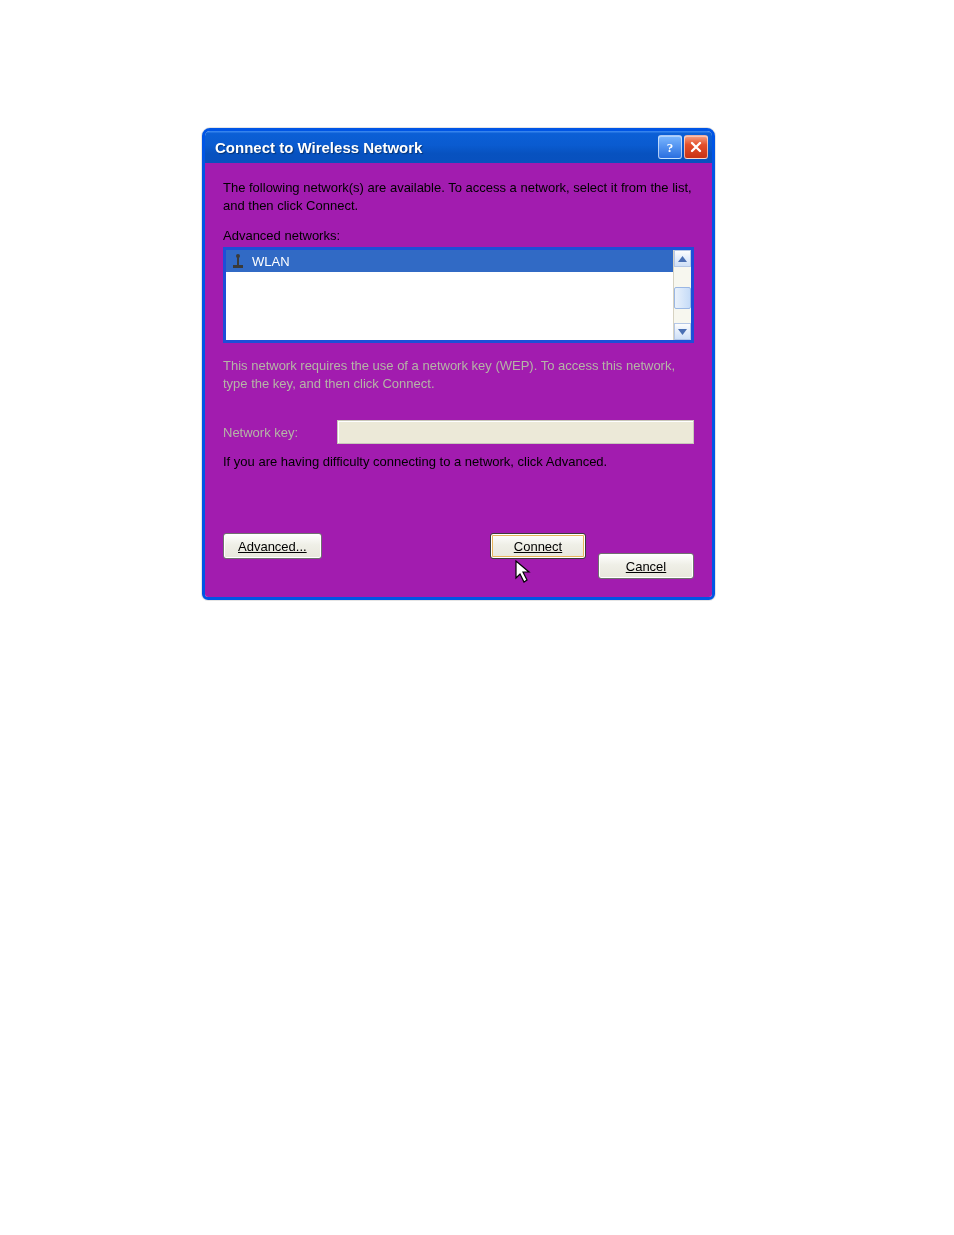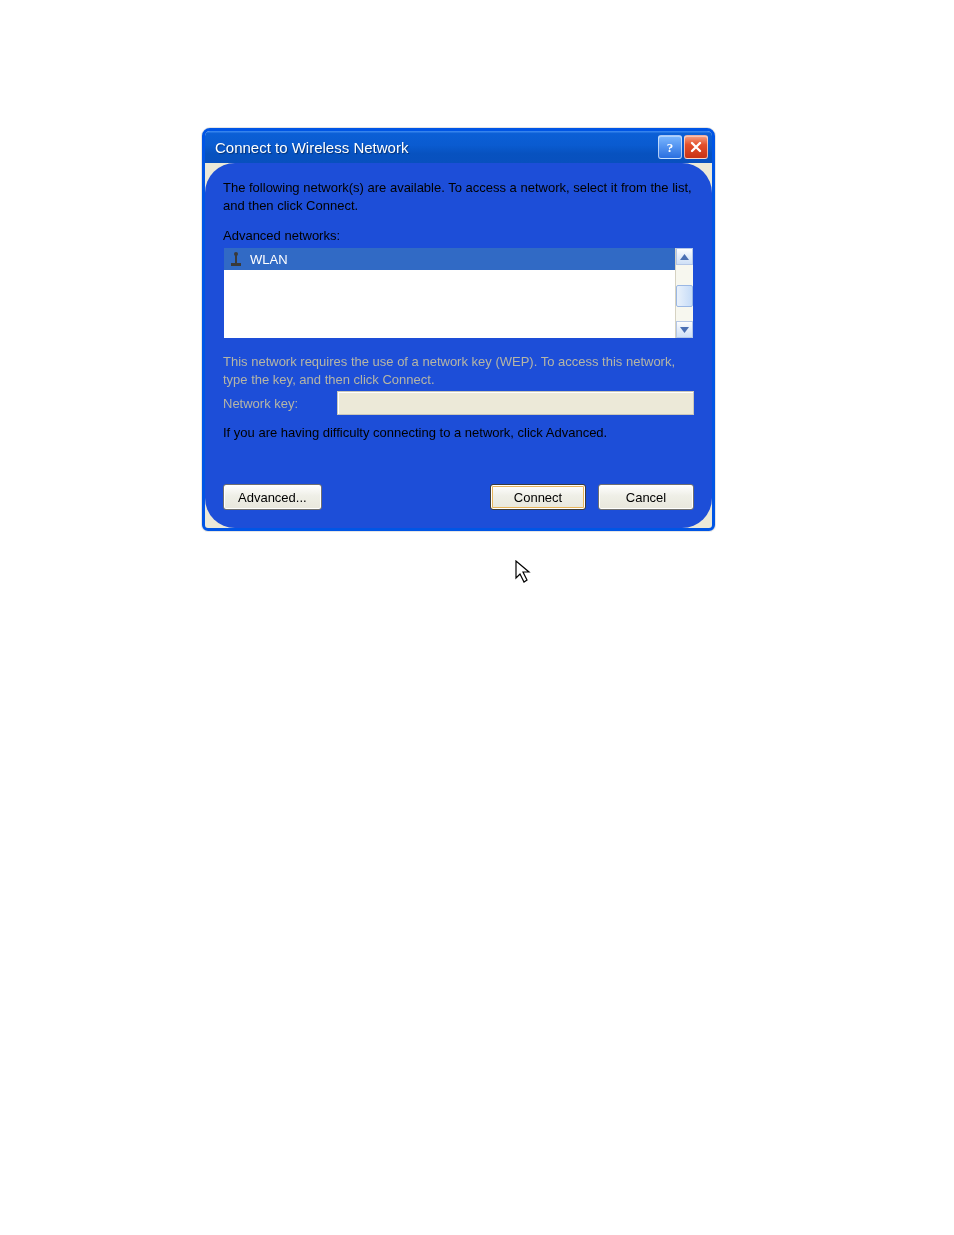--- a/index.html
+++ b/index.html
@@ -25,21 +25,21 @@
   .titlebar {
     height: 32px;
     background: linear-gradient(to bottom,#3f8cf3 0%,#0b5fd6 8%,#0a5bd0 45%,#0752c0 70%,#0850be 100%);
     display: flex;
     align-items: center;
     padding: 0 4px 0 10px;
     color: #fff;
   }
   .titlebar-title {
     flex: 1;
-    font-weight: normal;
+    font-weight: bold;
     font-size: 15px;
     text-shadow: 1px 1px 1px rgba(0,0,0,0.4);
   }
   .titlebar-btn {
     width: 22px;
     height: 22px;
     margin-left: 2px;
     border-radius: 3px;
     display: flex;
     align-items: center;
@@ -49,35 +49,34 @@
   }
   .help-btn {
     background: linear-gradient(to bottom,#7bb7ff,#2a6fe0);
   }
   .close-btn {
     background: linear-gradient(to bottom,#f7a083,#e34f2a 40%,#c93215);
   }
   .titlebar-btn svg { display:block; }
   .body {
     padding: 16px 18px 18px 18px;
-    background: #1d4ed8;
-    border-radius: 30px;
+    background: #a21caf;
   }
   .instruction {
     color: #000;
     line-height: 1.35;
     margin-bottom: 14px;
   }
   .label {
     color:#000;
     margin-bottom:4px;
   }
   .listbox-wrap {
     display:flex;
-    border:1px solid #1d4ed8;
+    border:3px solid #1d4ed8;
     background:#fff;
     height:90px;
     margin-bottom:14px;
   }
   .listbox {
     flex:1;
     overflow:hidden;
     padding:0;
   }
   .list-row {
@@ -127,21 +126,21 @@
     left:0; right:0;
     top:20px;
     height:20px;
     background:linear-gradient(to right,#e9f1fb,#c6dcf8);
     border:1px solid #9ab7e4;
     border-radius:2px;
   }
   .disabled-text {
     color:#b5b5a6;
     line-height:1.35;
-    margin-bottom:3px;
+    margin-bottom:28px;
   }
   .key-row {
     display:flex;
     align-items:center;
     gap:18px;
     margin-bottom:10px;
   }
   .key-label {
     color:#b5b5a6;
     width:96px;
@@ -157,40 +156,41 @@
     font-family:Tahoma,sans-serif;
     font-size:13px;
   }
   .advice-text {
     color:#000;
     margin-bottom:44px;
   }
   .button-row {
     display:flex;
     align-items:center;
+    text-decoration:underline;
   }
   .xp-btn {
     height:26px;
     min-width:96px;
     padding:0 14px;
     background:linear-gradient(to bottom,#ffffff,#efefe7 45%,#e8e7dc);
     border:1px solid #707070;
     border-radius:3px;
     color:#000;
     font-family:Tahoma,sans-serif;
     font-size:13px;
     cursor:pointer;
     box-shadow: inset 0 0 0 1px #fff;
   }
   .xp-btn.default-btn {
     box-shadow: inset 0 0 0 1px #fff, 0 0 0 2px #e7b45a inset;
     border:1px solid #3b3b3b;
   }
   .button-row .spacer { flex:1; }
-  .button-row .xp-btn + .xp-btn { margin-left:12px; }
+  .button-row .xp-btn + .xp-btn { margin-left:12px;margin-top:40px; }
   .cursor {
     position:absolute;
     left:515px;
     top:560px;
     width:20px;
     height:26px;
     pointer-events:none;
   }
 </style>
 </head>

